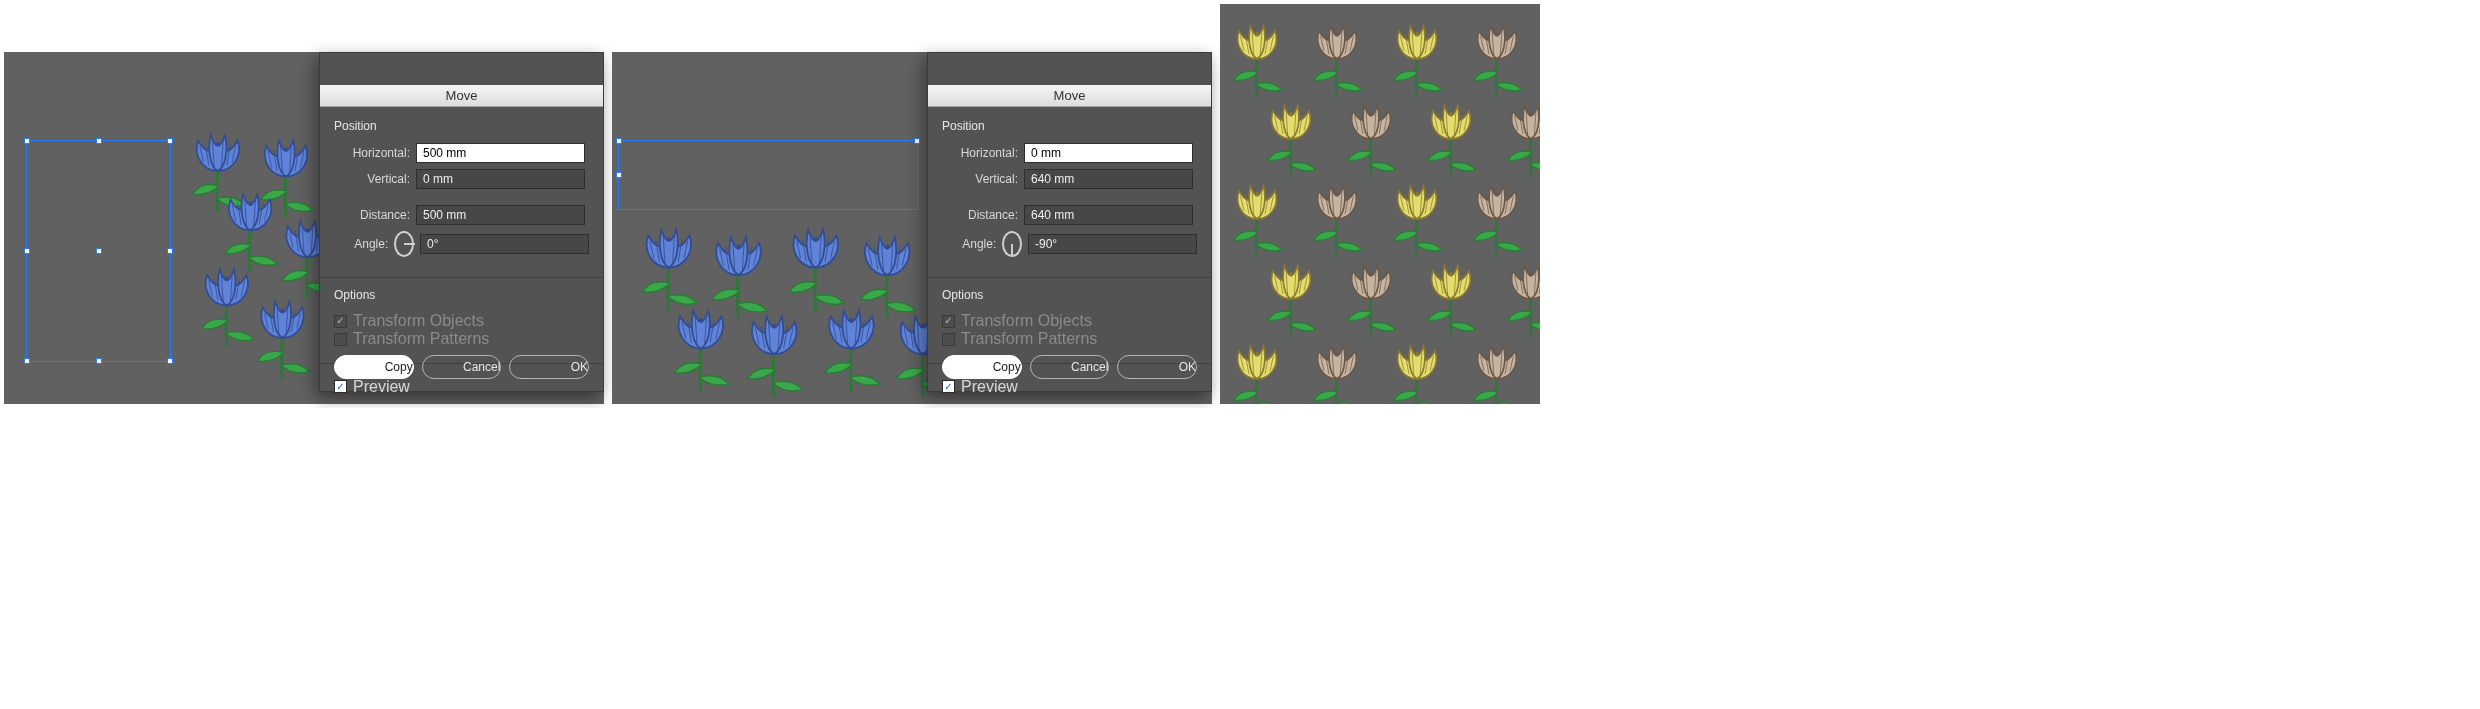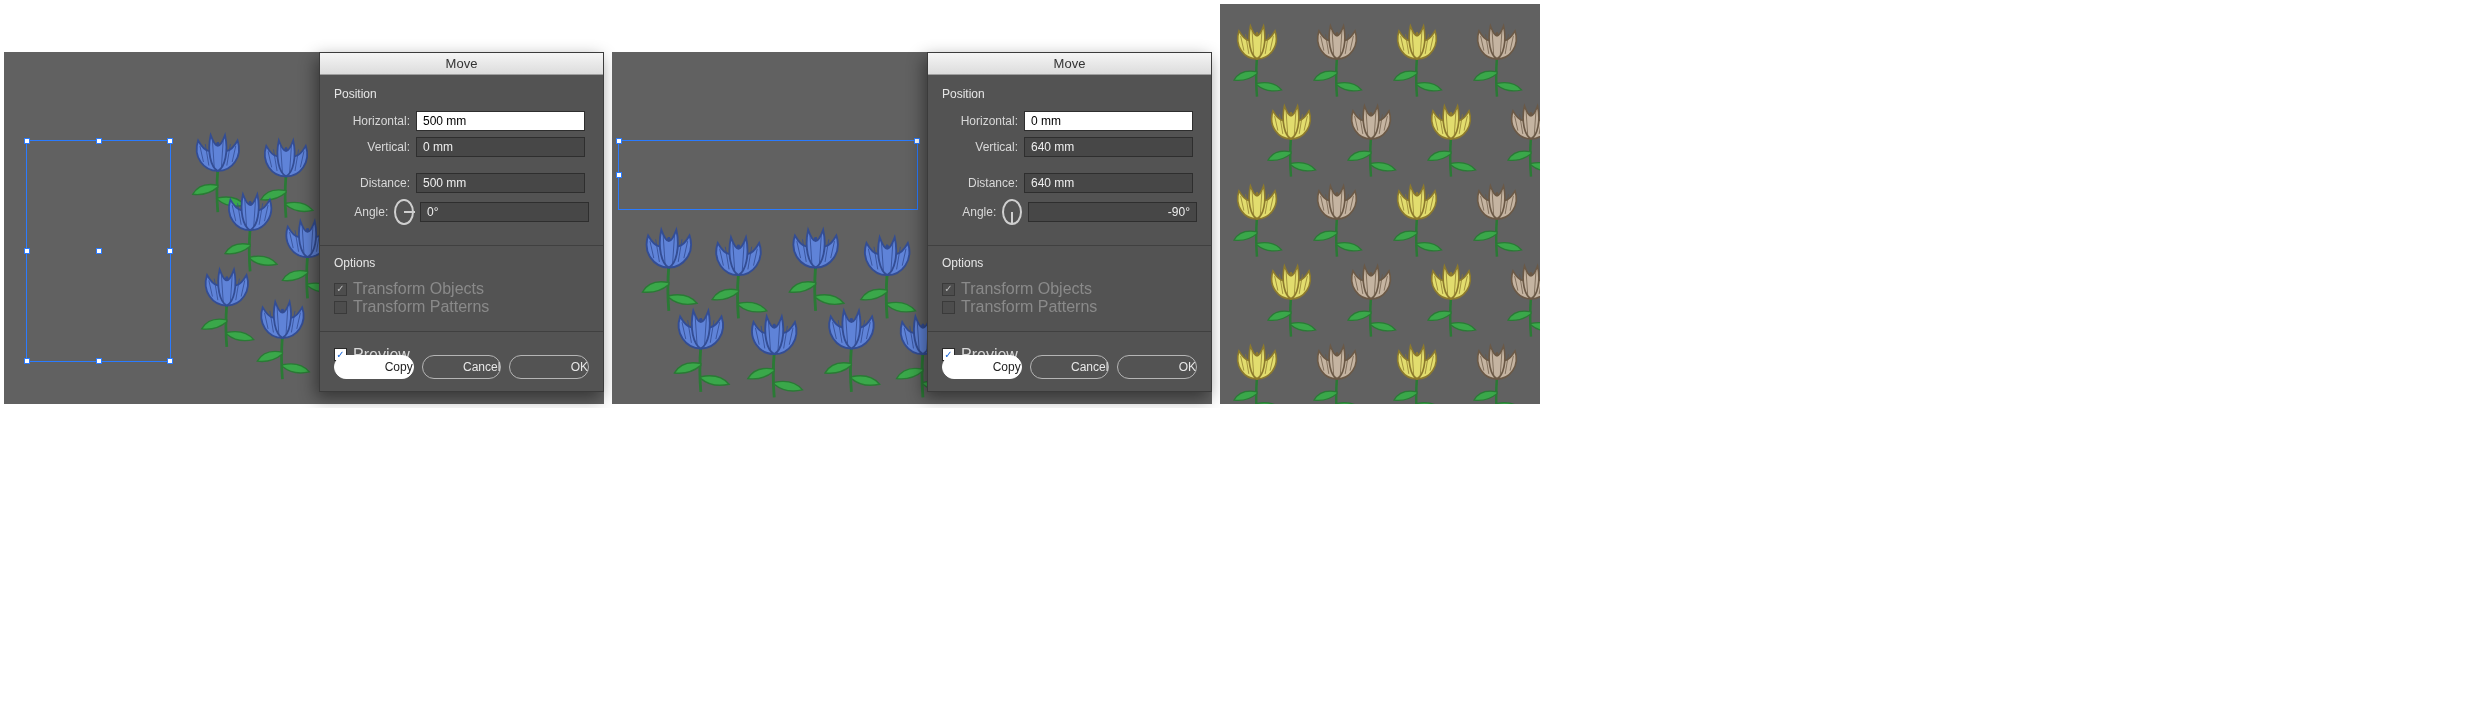--- a/index.html
+++ b/index.html
@@ -64,20 +64,21 @@
     border: 1px solid #3b3b3b;
   }
   .titlebar {
     background: linear-gradient(#f5f5f5,#dcdcdc);
     color: #333;
     font-size: 13px;
     text-align: center;
     height: 22px;
     line-height: 22px;
     border-bottom: 1px solid #9e9e9e;
+    margin-top: 32px;
   }
   .section {
     padding: 12px 14px 8px;
   }
   .section-title {
     color: #e6e6e6;
     font-size: 12px;
     margin-bottom: 10px;
   }
   .row {
@@ -311,21 +312,21 @@
       <div style="height:10px"></div>
       <div class="row">
         <label>Distance:</label>
         <input type="text" value="640 mm" style="">
       </div>
       <div class="row">
         <label>Angle:</label>
         <div class="angle-dial">
           <div class="needle" style="transform: translate(0,-1px) rotate(90deg);"></div>
         </div>
-        <input type="text" style="flex: 0 0 56px; text-align: right;" value="-90°">
+        <input type="text" style="flex: 0 0 56px;" value="-90°">
       </div>
     </div>
     <div class="hr"></div>
     <div class="section" style="padding-top:0">
       <div class="section-title">Options</div>
       <span class="checkbox disabled checked">
         <span class="box"></span>
         <span>Transform Objects</span>
       </span>
       <span class="checkbox disabled">

